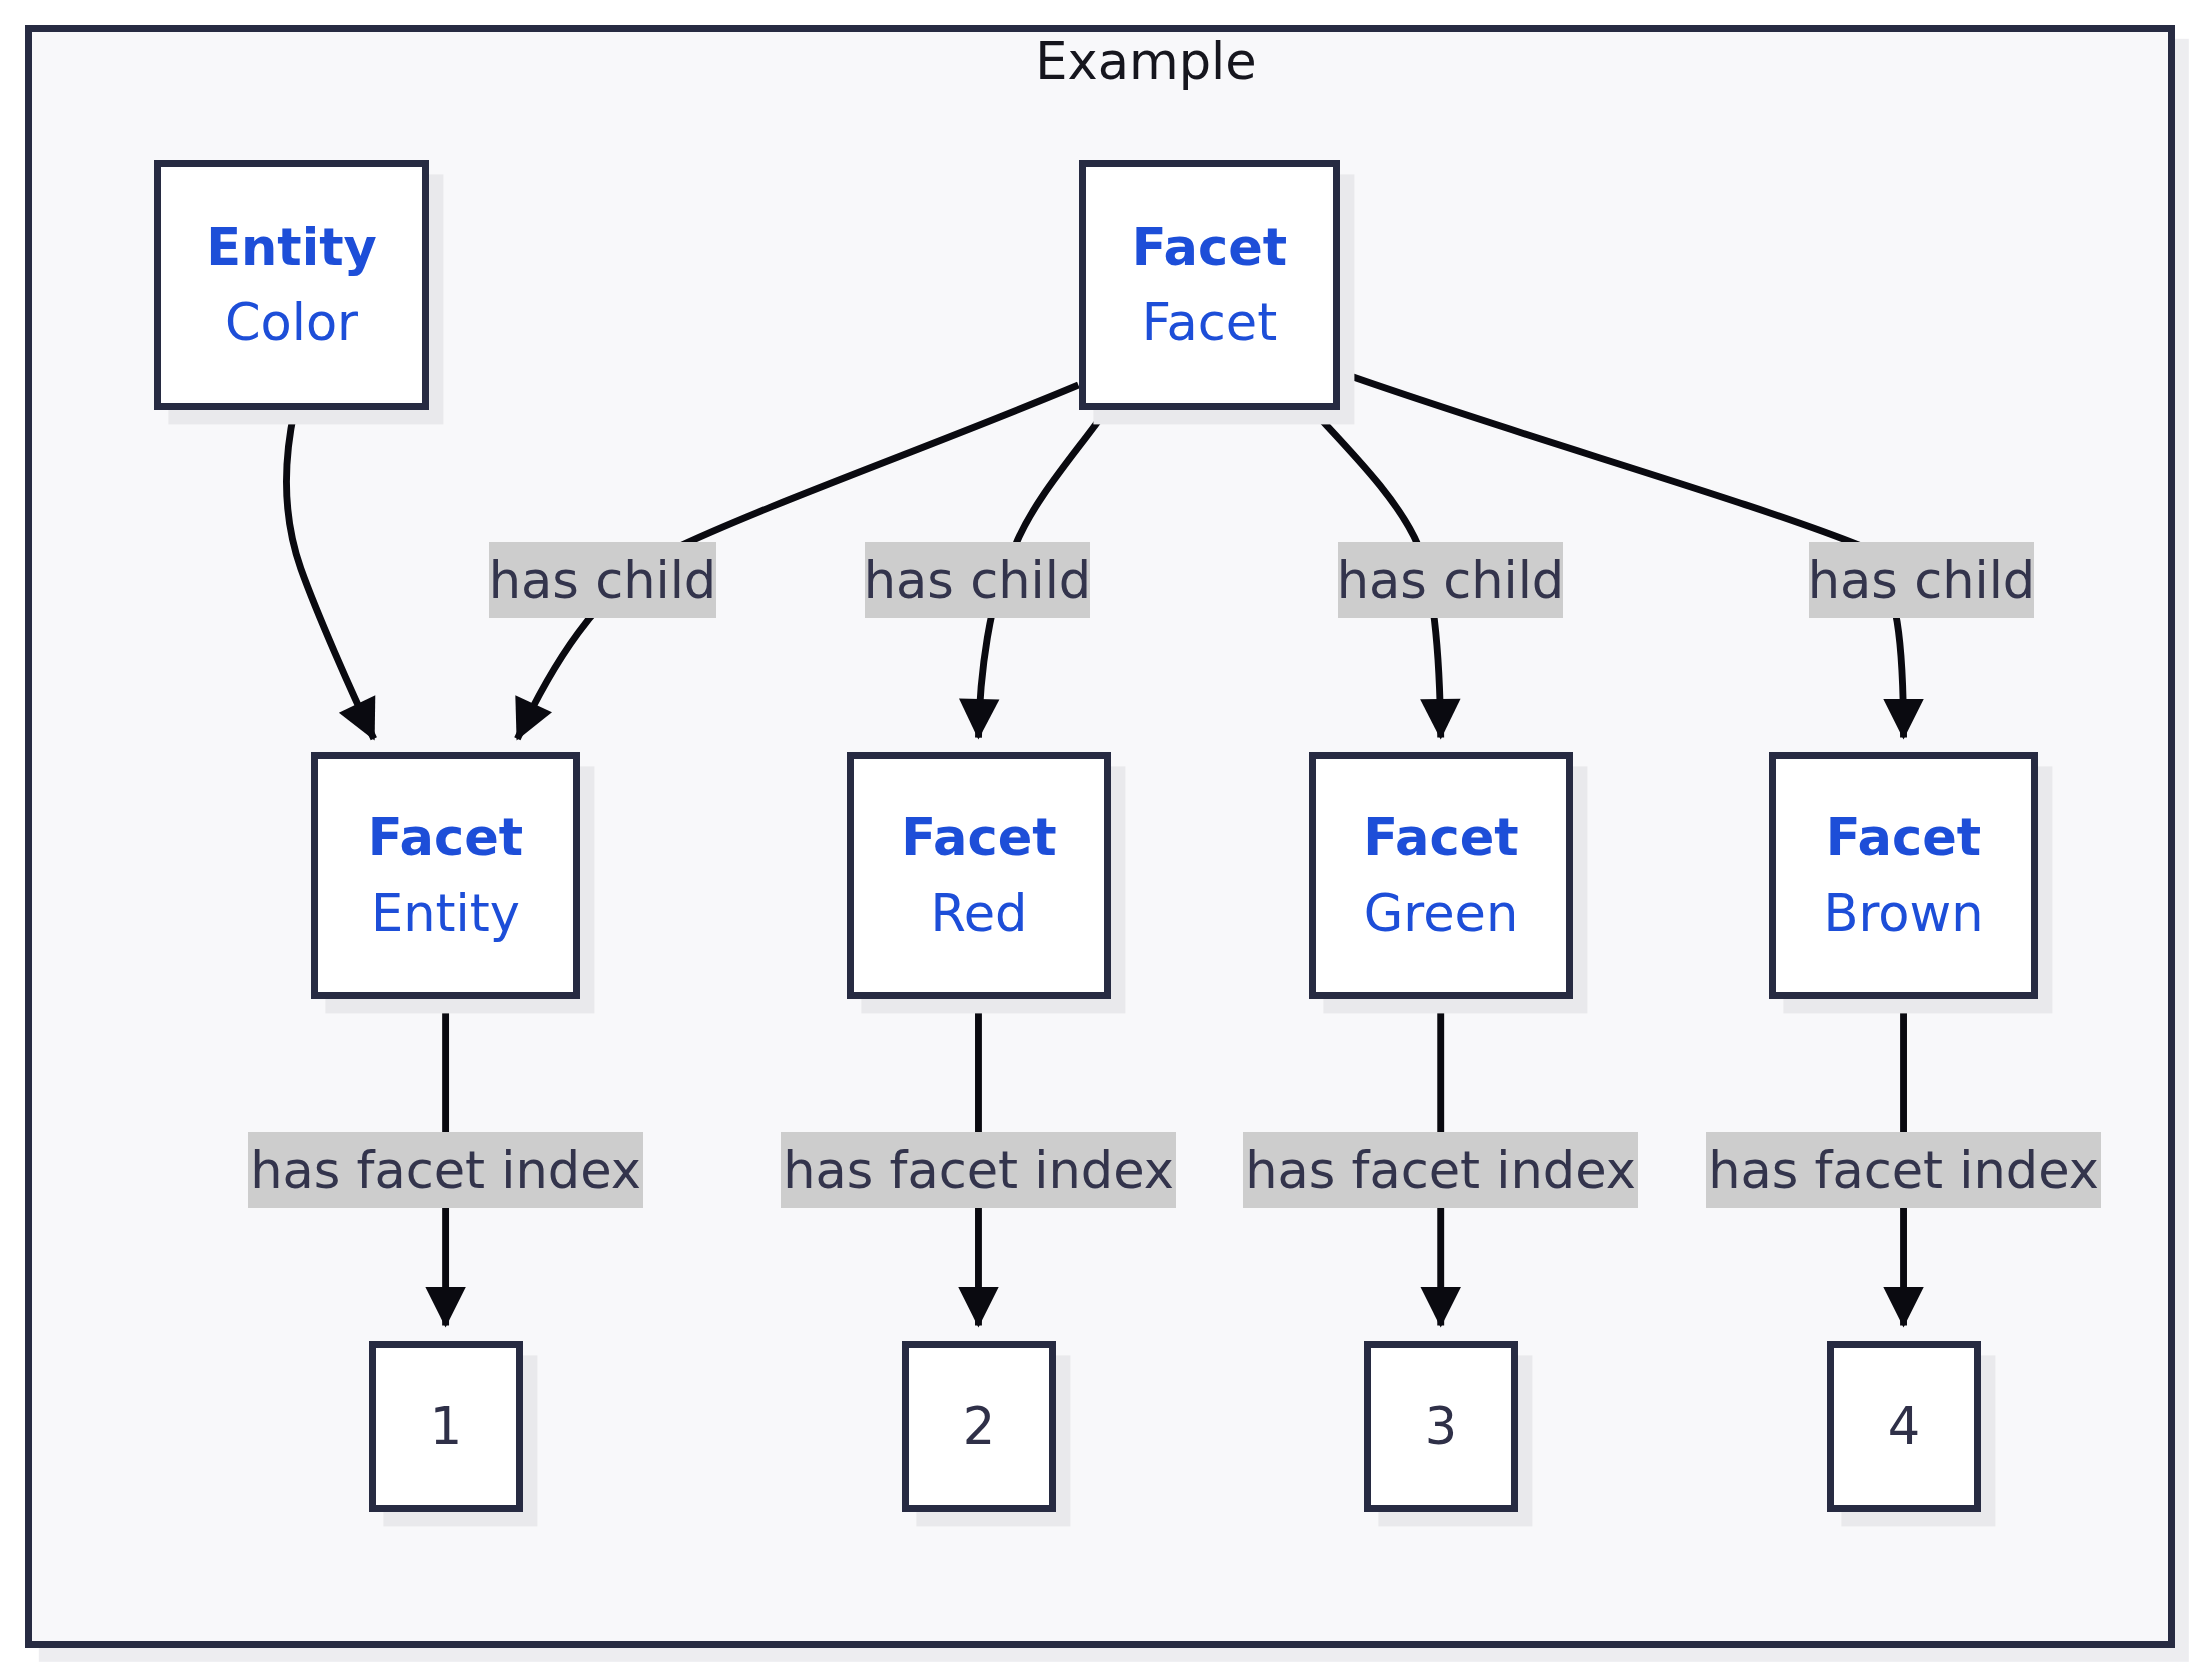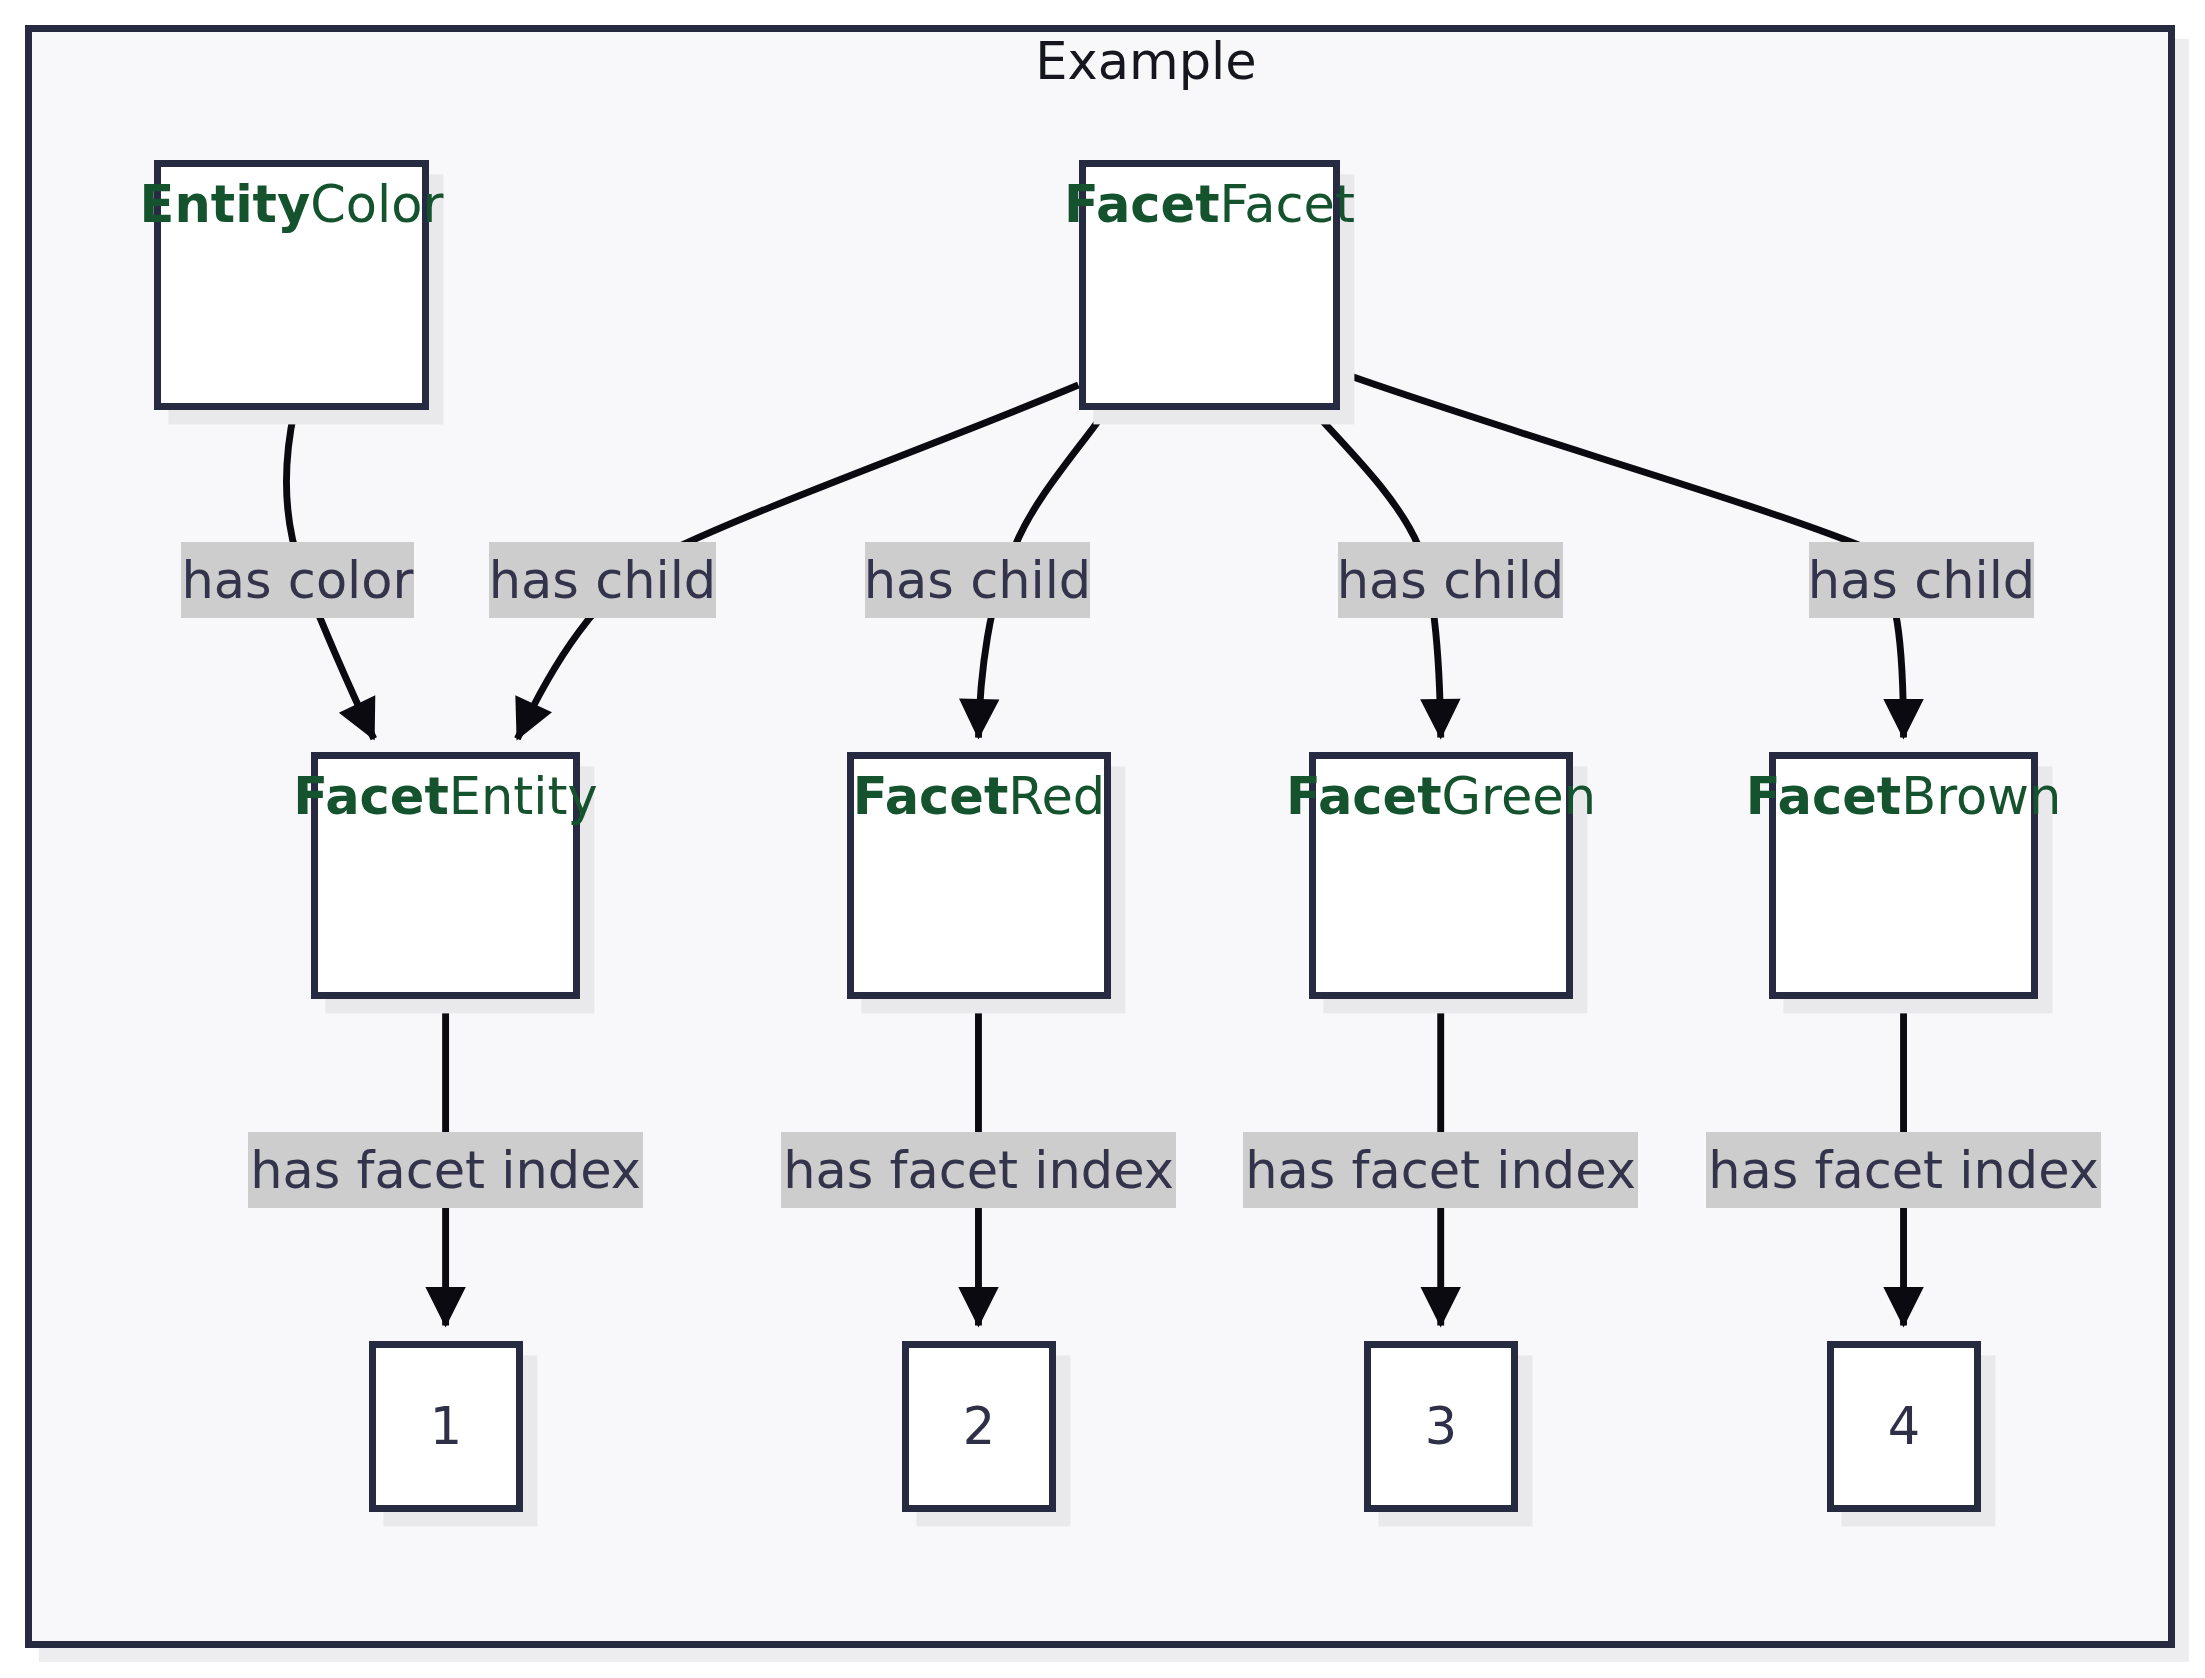--- a/index.html
+++ b/index.html
@@ -44,23 +44,24 @@
     color: #16161e;
     padding-left: 46px;
   }
   .node {
     position: absolute;
     box-sizing: border-box;
     border: 7.5px solid #272b42;
     background: #ffffff;
     box-shadow: 14.4px 14.4px 0 0 #e9e9ec;
     display: flex;
-    flex-direction: row;
+    flex-direction: column;
+    align-items: center;
     justify-content: center;
-    color: #14532d;
+    color: #1d4ed8;
     font-size: 51px;
     line-height: 1.48;
     text-align: center;
   }
   .node .node-type { font-weight: bold; }
   .leaf {
     position: absolute;
     box-sizing: border-box;
     border: 7.5px solid #272b42;
     background: #ffffff;
@@ -124,23 +125,20 @@
       <path d="M1927,713 C1872,790 1800,870 1768,950 C1722,1035 1706,1180 1704,1284" marker-end="url(#ah)"></path>
       <path d="M2285,713 C2356,790 2436,870 2470,950 C2502,1030 2508,1180 2509,1284" marker-end="url(#ah)"></path>
       <path d="M2333,648 C2650,760 3040,870 3240,950 C3310,990 3315,1150 3315,1284" marker-end="url(#ah)"></path>
       <path d="M776,1739 L776,2308" marker-end="url(#ah)"></path>
       <path d="M1704,1739 L1704,2308" marker-end="url(#ah)"></path>
       <path d="M2509,1739 L2509,2308" marker-end="url(#ah)"></path>
       <path d="M3315,1739 L3315,2308" marker-end="url(#ah)"></path>
     </g>
   </svg>
 
-  <div class="edge-label" id="lbl-has-color">
-    <span>has color</span>
-  </div>
   <div class="edge-label" id="lbl-hc1">
     <span>has child</span>
   </div>
   <div class="edge-label" id="lbl-hc2">
     <span>has child</span>
   </div>
   <div class="edge-label" id="lbl-hc3">
     <span>has child</span>
   </div>
   <div class="edge-label" id="lbl-hc4">

